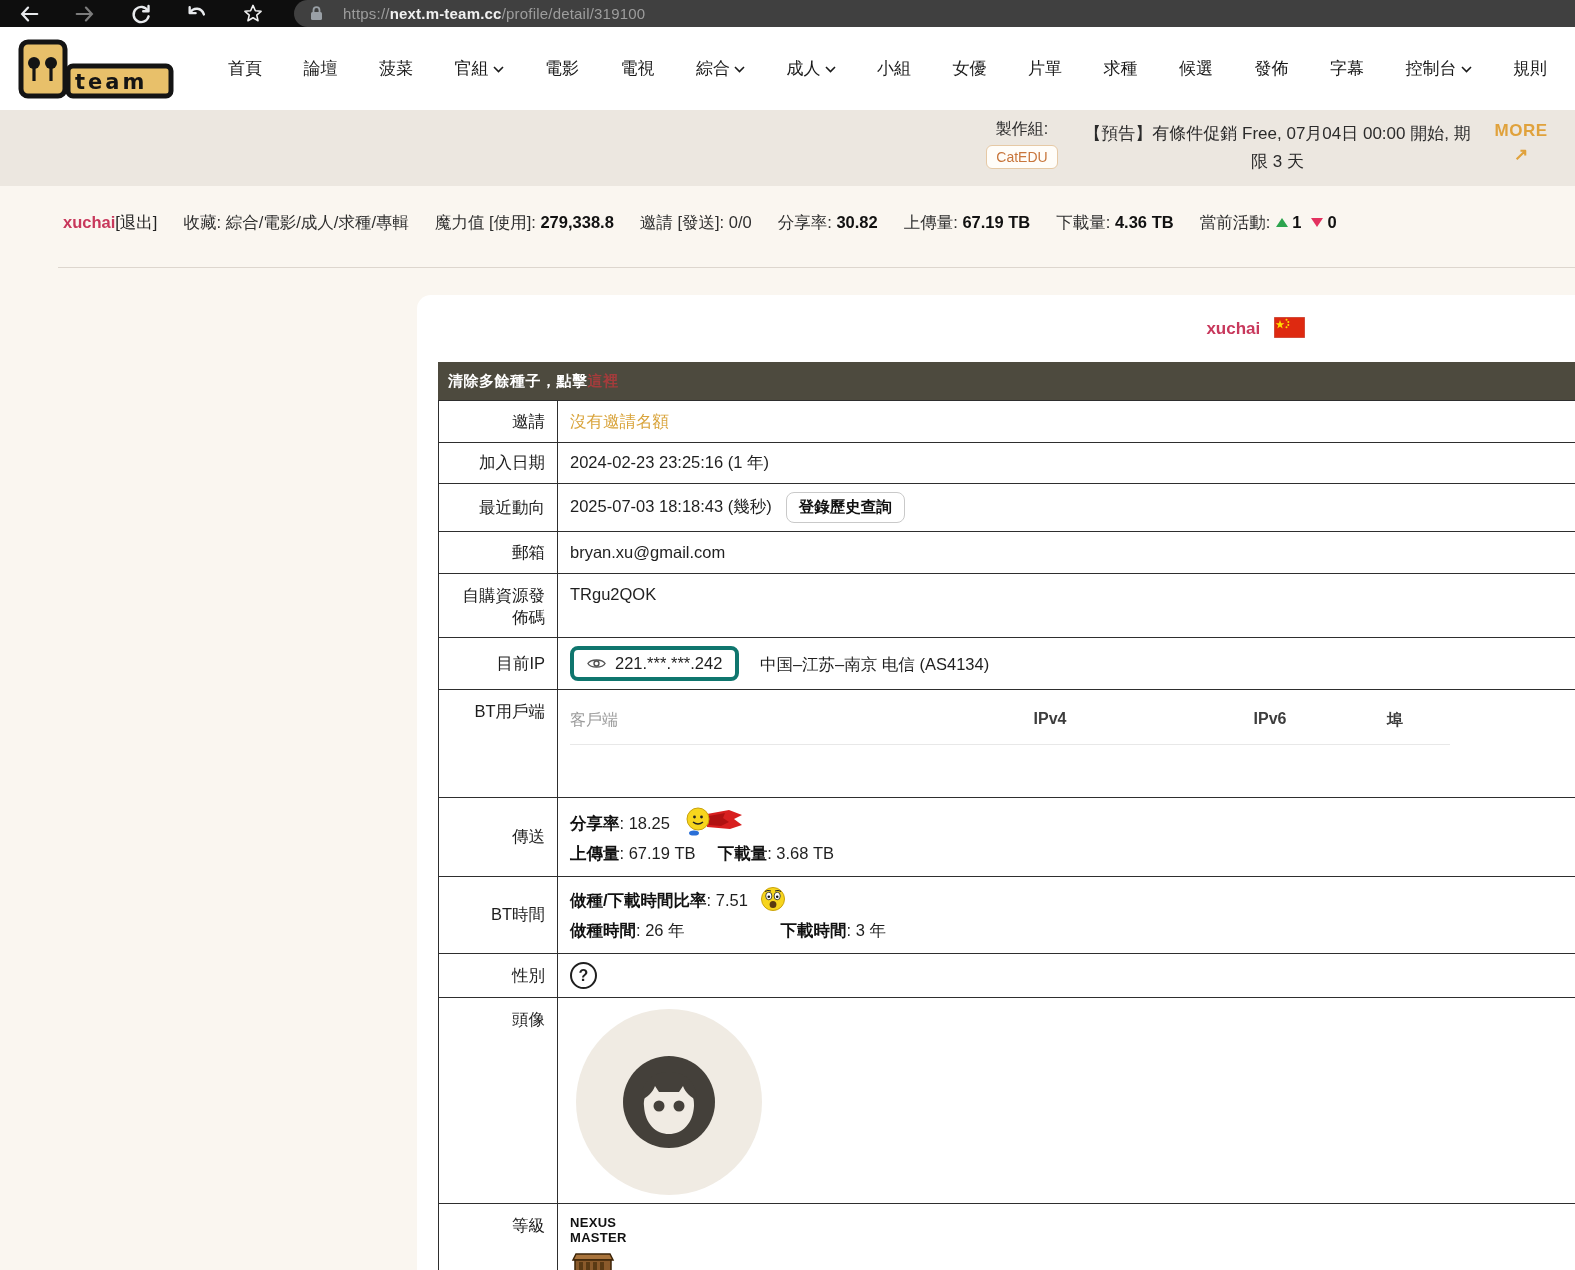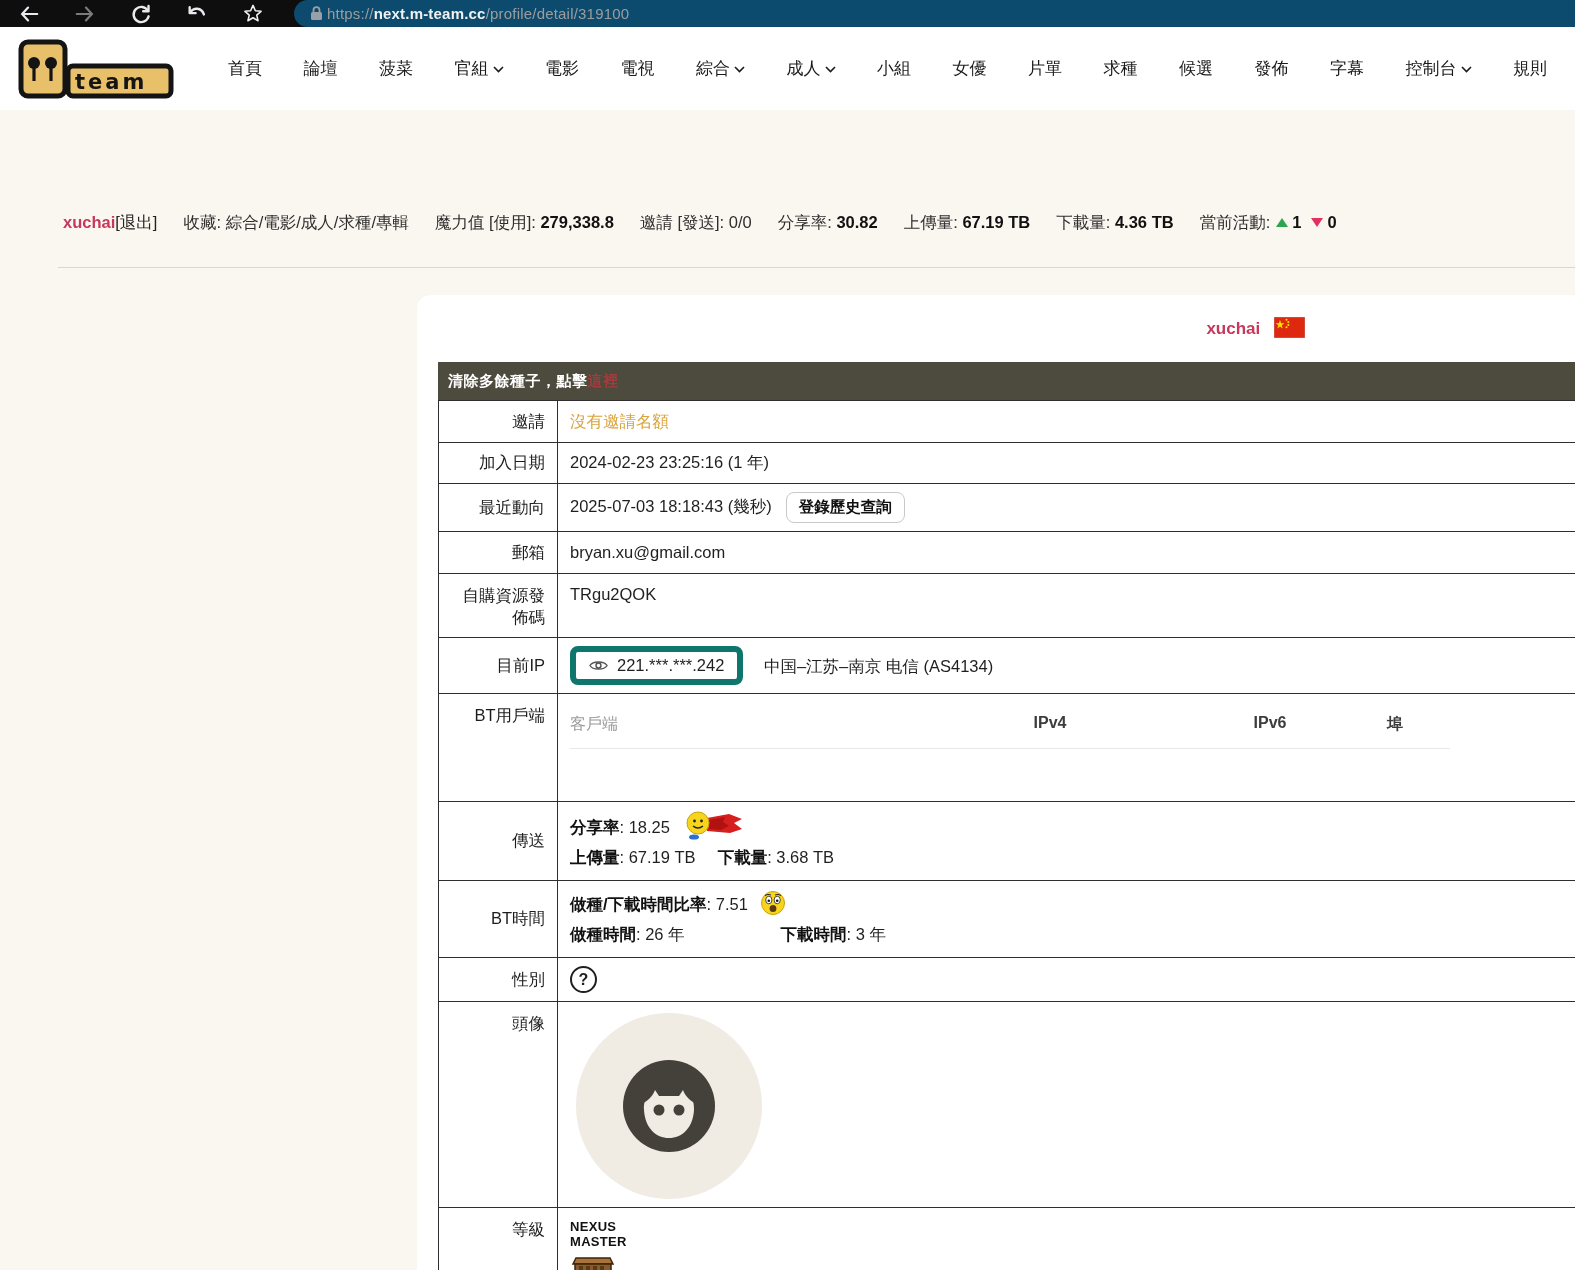--- a/index.html
+++ b/index.html
@@ -3,21 +3,21 @@
 <meta charset="utf-8">
 <style>
   * { margin:0; padding:0; box-sizing:border-box; }
   body { font-family:"Liberation Sans", sans-serif; }
   .screen { position:relative; width:1575px; height:1270px; overflow:hidden; background:#faf6f0; }
 
   
   .browser-bar { position:absolute; top:0; left:0; width:1575px; height:27px; background:#0e0e0e; display:flex; align-items:center; }
   .bicons { display:flex; align-items:center; gap:34px; padding-left:18px; }
   .bicon { display:inline-flex; width:22px; height:22px; align-items:center; justify-content:center; cursor:pointer; }
-  .url-bar { margin-left:30px; flex:1; height:27px; background:#0c4a6e; border-radius:14px 0 0 14px; display:flex; align-items:center; padding-left:16px; gap:4px; cursor:text; }
+  .url-bar { margin-left:30px; flex:1; height:27px; background:#404040; border-radius:14px 0 0 14px; display:flex; align-items:center; padding-left:16px; gap:20px; cursor:text; }
   .url-text { font-size:15px; color:#9d9d9d; letter-spacing:.2px; }
   .url-text .host { color:#f1f1f1; font-weight:700; }
 
   
   .nav-bar { position:absolute; top:27px; left:0; width:1575px; height:83px; background:#ffffff; display:flex; align-items:center; }
   .logo { margin-left:18px; width:156px; height:60px; flex:0 0 auto; cursor:pointer; }
   .nav-menu { display:flex; flex:1; justify-content:space-between; margin-left:54px; margin-right:28px; align-items:flex-start; }
   .nav-item { font-size:17px; color:#1a1a1a; cursor:pointer; display:inline-flex; align-items:center; gap:4px; white-space:nowrap; }
   .nav-item svg { margin-top:2px; }
 
@@ -48,21 +48,21 @@
   .profile-user .flag { display:inline-block; vertical-align:-4px; margin-left:9px; cursor:default; }
   .notice-bar { position:absolute; top:67px; left:21px; width:1200px; height:38px; background:#4d4a3e; color:#fff; font-size:15px; font-weight:700; line-height:38px; padding-left:10px; letter-spacing:.5px; }
   .notice-link { color:#a33c3c; cursor:pointer;font-family:Liberation Serif, serif; }
 
   table.profile { position:absolute; top:105px; left:21px; width:1200px; border-collapse:collapse; font-size:16.5px; color:#1f1f1f; background:#fff; }
   table.profile td { border:1px solid #2e2e2e; padding:8px 12px; vertical-align:middle; }
   td.lbl { width:119px; text-align:right; padding-right:10px; color:#1d1d1d; }
   tr.vtop td { vertical-align:top; padding-top:11px; }
   .gold { color:#d9a43c; }
   .hist-btn { display:inline-block; margin-left:14px; border:1.5px solid #c9c9c9; border-radius:8px; background:#fff; font-weight:700; font-size:15.5px; padding:4px 12px; cursor:pointer; color:#111; }
-  .ip-pill { display:inline-flex; align-items:center; gap:9px; border:6px solid #0f766e; border-radius:8px; padding:4px 13px; cursor:pointer; }
+  .ip-pill { display:inline-flex; align-items:center; gap:9px; border:4px solid #0f766e; border-radius:8px; padding:4px 13px; cursor:pointer; }
   .ip-loc { margin-left:16px; }
 
   table.bt { border-collapse:collapse; width:880px; font-size:16px; }
   table.bt td { border:none; padding:9px 0; }
   table.bt tr.hdr td { border-bottom:1px solid #e8e8e8; padding-bottom:13px; }
   .bt-c1 { width:330px; }
   .bt-c2 { width:300px; text-align:center; }
   .bt-c3 { width:140px; text-align:center; }
   .bt-c4 { width:110px; text-align:center; }
   .hdr .muted { color:#9b9b9b; font-weight:400; }
@@ -193,20 +193,31 @@
           <svg width="11" height="7" viewBox="0 0 11 7">
             <path d="M1 1 L5.5 5.5 L10 1" stroke="#1a1a1a" stroke-width="1.6" fill="none"></path>
           </svg>
         </span>
       <span class="nav-item">
           <span>規則</span>
         </span>
     </div>
   </div>
 
+  <div class="announce">
+    <div class="an-group">
+      <div class="an-group-label">製作組:</div>
+      <span class="an-badge">CatEDU</span>
+    </div>
+    <div class="an-text">【預告】有條件促銷 Free, 07月04日 00:00 開始, 期限 3 天</div>
+    <div class="an-more">
+      <div class="m1">MORE</div>
+      <div class="m2">↗</div>
+    </div>
+  </div>
 
   <div class="stats">
     <div class="stats-row">
       <span class="stat"><span class="uname">xuchai</span><span class="logout">[退出]</span></span>
       <span class="stat"><span>收藏:</span> <span>綜合/電影/成人/求種/專輯</span></span>
       <span class="stat"><span>魔力值 [使用]:</span> <b>279,338.8</b></span>
       <span class="stat"><span>邀請 [發送]:</span> <span>0/0</span></span>
       <span class="stat"><span>分享率:</span> <b>30.82</b></span>
       <span class="stat"><span>上傳量:</span> <b>67.19 TB</b></span>
       <span class="stat"><span>下載量:</span> <b>4.36 TB</b></span>

